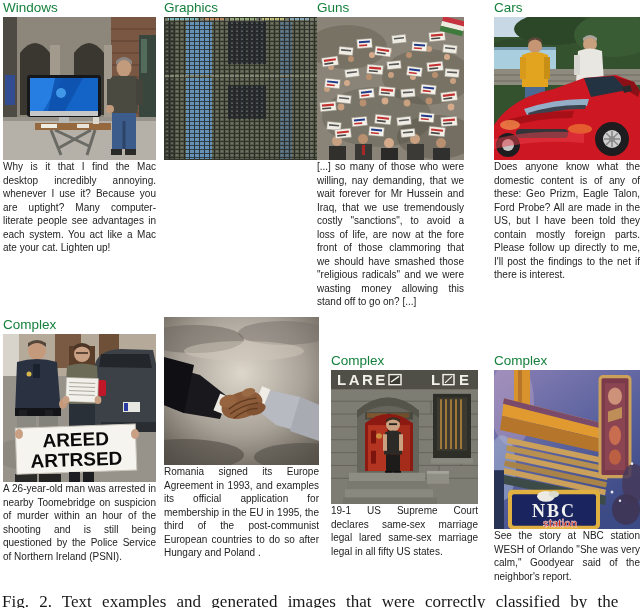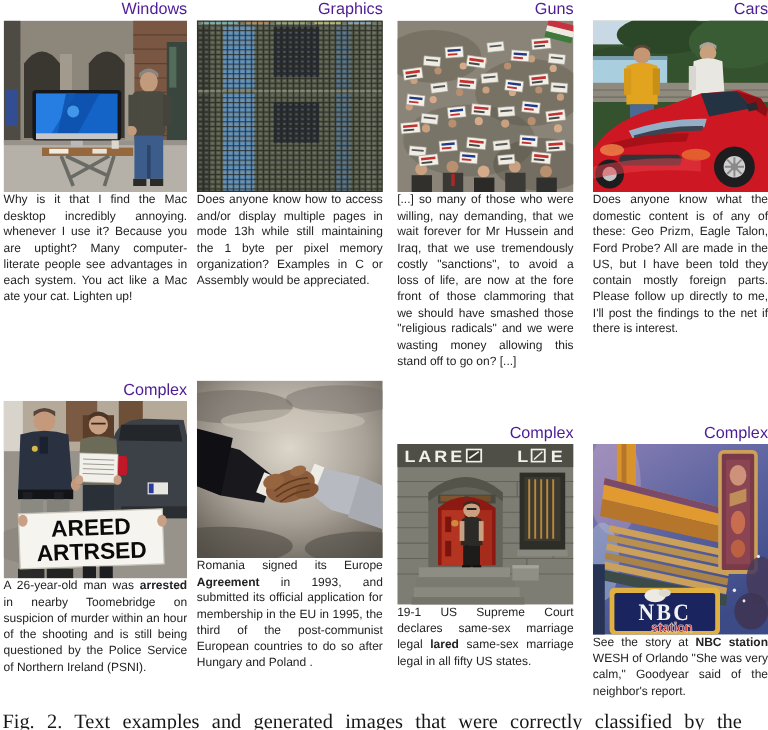--- a/index.html
+++ b/index.html
@@ -1,23 +1,23 @@
 <!DOCTYPE html>
 <html><head>
 <meta charset="utf-8">
 <style>
   *{margin:0;padding:0;box-sizing:border-box}
   html,body{width:640px;height:608px;background:#fff;overflow:hidden}
   body{position:relative;font-family:"Liberation Sans",sans-serif;color:#1c1c1c}
   .panel{position:absolute}
-  .panel-title{text-align:right;font-size:13.5px;line-height:16px;height:17px;color:#4c1d95}
+  .panel-title{text-align:left;font-size:13.5px;line-height:16px;height:17px;color:#15803d}
   .panel-img{width:100%;overflow:hidden}
   .panel-img svg{display:block;width:100%;height:100%}
   .caption{margin-top:0;font-size:10px;line-height:13.5px;color:#232323;text-align:justify}
-  .caption b{font-weight:bold}
+  .caption b{font-weight:normal}
   .figcap{position:absolute;left:2px;top:592px;width:636px;font-family:"Liberation Serif","DejaVu Serif",serif;font-size:17px;color:#181818;white-space:nowrap;word-spacing:6px}
 </style>
 </head>
 <body>
 
 <div class="panel" style="left:3px;top:0;width:153px">
   <div class="panel-title">Windows</div>
   <div class="panel-img" style="height:143px">
     <svg viewBox="0 0 153 143" preserveAspectRatio="none">
       <rect width="153" height="143" fill="#8d867a"></rect>
@@ -92,24 +92,23 @@
       <rect x="4" y="1" width="30" height="2" fill="#7ac0c8"></rect>
       <rect x="40" y="1" width="20" height="2" fill="#c88a5a"></rect>
       <rect x="66" y="1" width="26" height="2" fill="#9ab07a"></rect>
       <rect x="98" y="1" width="22" height="2" fill="#c8c87a"></rect>
       <rect x="126" y="1" width="20" height="2" fill="#8ab0c8"></rect>
       <rect x="0" y="58" width="155" height="3" fill="#808572"></rect>
       <rect width="155" height="143" fill="url(#memgrid)"></rect>
       <rect x="0" y="0" width="155" height="143" fill="none" stroke="#33362c" stroke-width="2"></rect>
     </svg>
   </div>
-  <p class="caption"><span>Does anyone know how to access and/or display multiple pages in mode 13h while still maintaining the 1 byte per pixel memory organization? Examples in C or Assembly would be appreciated.</span></p>
-</div>
-
-<div class="panel" style="left:331px;top:0;width:147px">
+</div>
+
+<div class="panel" style="left:317px;top:0;width:147px">
   <div class="panel-title">Guns</div>
   <div class="panel-img" style="height:143px">
     <svg viewBox="0 0 147 143" preserveAspectRatio="none">
       <defs>
         <g id="sgA">
             <rect width="16" height="9" fill="#f3f0e8" stroke="#9a958a" stroke-width="0.5"></rect>
             <rect x="2" y="2" width="12" height="2.2" fill="#c23030"></rect>
             <rect x="2" y="5.5" width="9" height="1.6" fill="#474747"></rect>
           </g>
         <g id="sgB">
@@ -349,21 +348,21 @@
         <ellipse cx="90" cy="96" rx="10" ry="6" fill="#815332"></ellipse>
         <g stroke="#5e3a20" stroke-width="1.2" fill="none">
           <path d="M64,88 Q78,82 94,86"></path>
           <path d="M64,93 Q78,88 94,91"></path>
           <path d="M66,98 Q80,93 92,96"></path>
         </g>
         <ellipse cx="88" cy="78" rx="7" ry="4" fill="#9a6a44"></ellipse>
       </g>
     </svg>
   </div>
-  <p class="caption"><span>Romania signed its Europe </span><b>Agreement</b><span> in 1993, and submitted its official application for membership in the EU in 1995, the third of the post-communist European countries to do so after Hungary and Poland .</span></p>
+  <p class="caption"><span>Romania signed its Europe </span><b>Agreement</b><span> in 1993, and examples its official application for membership in the EU in 1995, the third of the post-communist European countries to do so after Hungary and Poland .</span></p>
 </div>
 
 <div class="panel" style="left:331px;top:353px;width:147px">
   <div class="panel-title">Complex</div>
   <div class="panel-img" style="height:134px">
     <svg viewBox="0 0 147 146" preserveAspectRatio="none">
       <rect width="147" height="146" fill="#7e7d74"></rect>
       <g stroke="#64635a" stroke-width="1">
         <line x1="0" y1="34" x2="147" y2="34"></line>
           <line x1="0" y1="48" x2="147" y2="48"></line>

